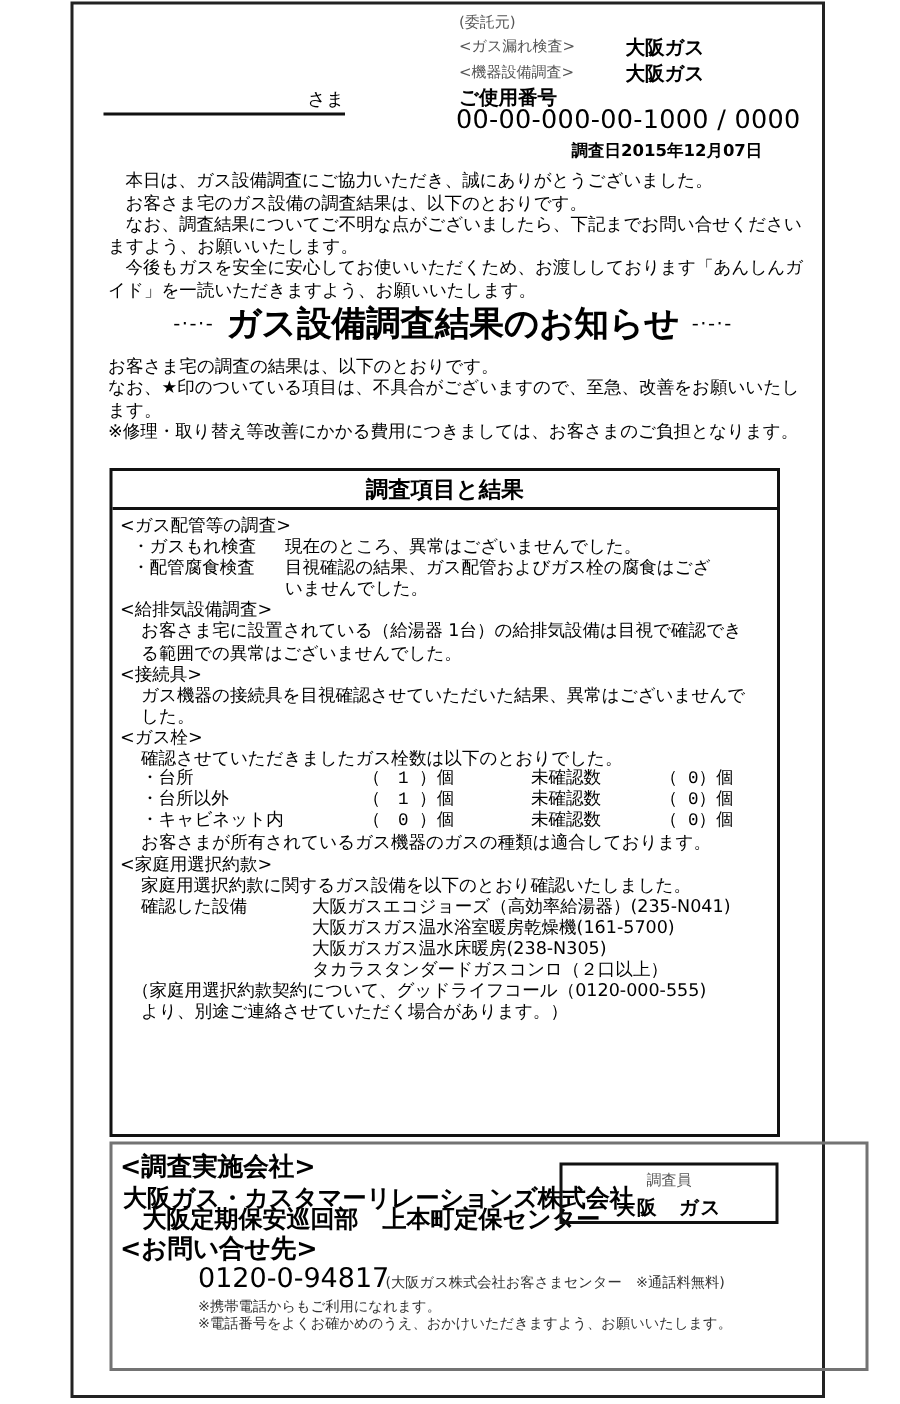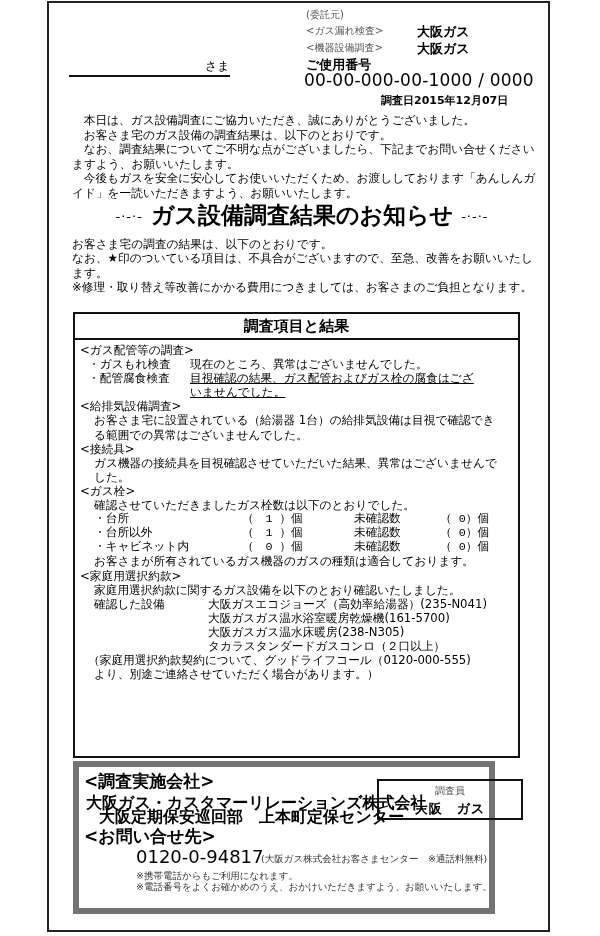--- a/index.html
+++ b/index.html
@@ -43,22 +43,22 @@
   .cx { flex:1; }
   .tap-row { display:flex; padding-left:14px;font-family:Liberation Mono, monospace; }
   .tap-row .nm { width:148px; }
   .tap-row .cnt { width:112px; }
   .tap-row .ul { width:86px; }
   .eq-row { display:flex; padding-left:14px; }
   .eq-row .lbl { width:114px; flex:none; }
   .eq-row .val { flex:1; }
 
   
-  .company-box { position:absolute; left:73px; top:761px; width:422px; height:153px;
-                 border:6px solid #737373; box-sizing:border-box; }
+  .company-box { position:absolute; left:73px; top:761px; width:506px; height:153px;
+                 border:2px solid #737373; box-sizing:border-box; }
   .sec-big { font-size:17px; font-weight:bold; }
   .company-name { font-size:16px; font-weight:bold; }
   .inspector-box { position:absolute; left:298px; top:12px; width:146px; height:41px;
                    border:2px solid #111; box-sizing:border-box; text-align:center; }
   .inspector-label { font-size:10px; color:#555; margin-top:3px; }
   .inspector-name { font-size:13px; font-weight:bold; margin-top:2px; letter-spacing:1px; }
   .phone { font-size:18px; }
   .phone-note { font-size:9.5px; color:#333; }
   .small-note { font-size:9.5px; color:#333; line-height:11px; }
   .hours { font-size:12.5px; font-weight:bold; border-bottom:2px solid #111; padding-bottom:1px; }
@@ -103,21 +103,21 @@
 <div class="results-box">
   <div class="results-header">調査項目と結果</div>
   <div class="results-body">
     <div class="sec">&lt;ガス配管等の調査&gt;</div>
     <div class="row">
       <div class="c1">・ガスもれ検査</div>
       <div class="cx">現在のところ、異常はございませんでした。</div>
     </div>
     <div class="row">
       <div class="c1">・配管腐食検査</div>
-      <div class="cx" style="padding-right:40px;text-decoration:underline;">目視確認の結果、ガス配管およびガス栓の腐食はございませんでした。</div>
+      <div class="cx" style="padding-right:40px;">目視確認の結果、ガス配管およびガス栓の腐食はございませんでした。</div>
     </div>
 
     <div class="sec">&lt;給排気設備調査&gt;</div>
     <div class="ln" style="padding-right:8px;">お客さま宅に設置されている（給湯器 1台）の給排気設備は目視で確認できる範囲での異常はございませんでした。</div>
 
     <div class="sec">&lt;接続具&gt;</div>
     <div class="ln" style="padding-right:8px;">ガス機器の接続具を目視確認させていただいた結果、異常はございませんでした。</div>
 
     <div class="sec">&lt;ガス栓&gt;</div>
     <div class="ln">確認させていただきましたガス栓数は以下のとおりでした。</div>

